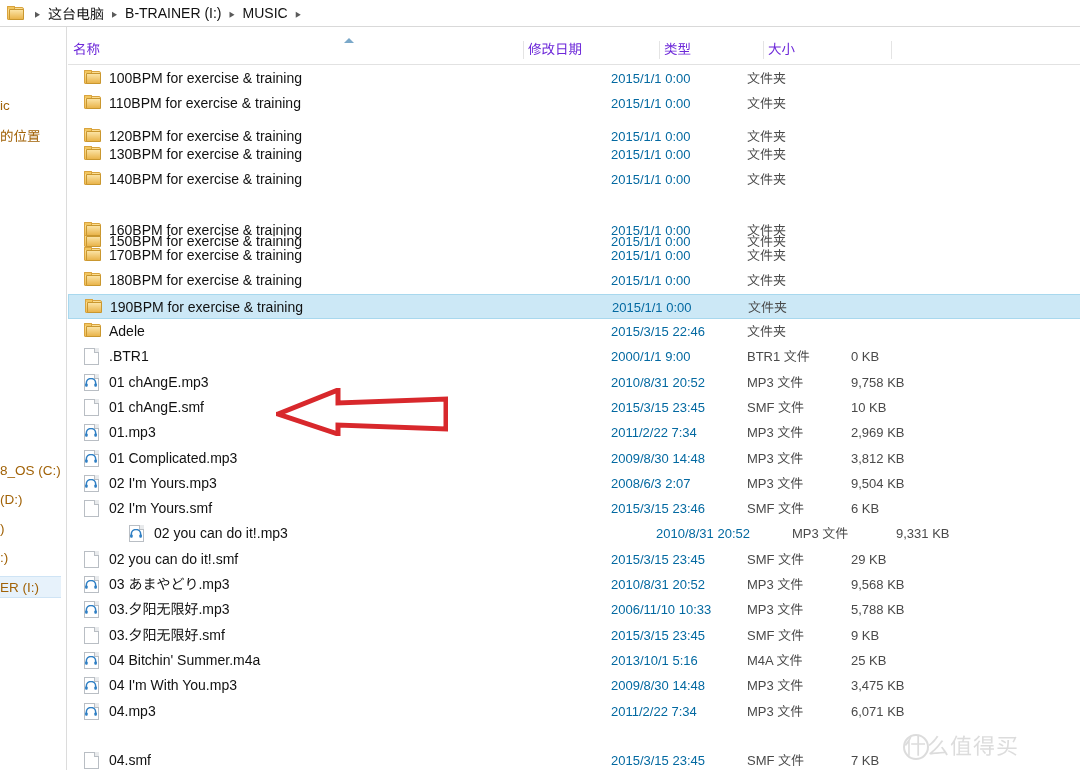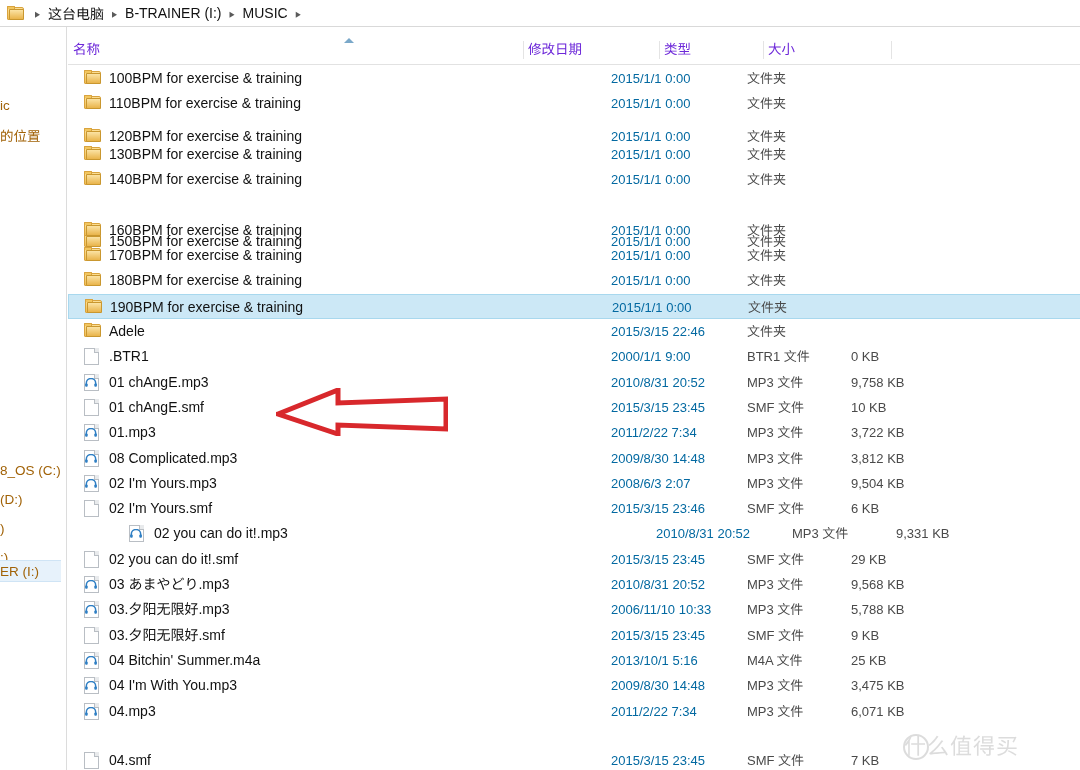--- a/index.html
+++ b/index.html
@@ -293,21 +293,21 @@
   <span class="crumb-sep">▸</span>
 </div>
 
 <div id="sidebar">
     <div class="side-item" style="top: 68px;"><span>ic</span></div>
     <div class="side-item" style="top: 99px;"><span>的位置</span></div>
     <div class="side-item" style="top: 433px;"><span>8_OS (C:)</span></div>
     <div class="side-item" style="top: 462px;"><span>(D:)</span></div>
     <div class="side-item" style="top: 491px;"><span>)</span></div>
     <div class="side-item" style="top: 520px;"><span>:)</span></div>
-    <div class="side-item selected" style="top: 533px;"><span>ER (I:)</span></div>
+    <div class="side-item selected" style="top: 549px;"><span>ER (I:)</span></div>
   </div>
 
 <div id="column-header">
   <div class="col-head" id="col-name" style="left: 0px; width: 455px;">
     <span>名称</span>
   </div>
   <div class="col-head" id="col-date" style="left: 455px; width: 136px;">
     <span class="sep"></span>
     <span>修改日期</span>
   </div>
@@ -518,35 +518,35 @@
           <svg class="mg-badge" viewBox="0 0 12 9">
             <path d="M1.3 7.2 V5.2 a4.7 4.7 0 0 1 9.4 0 V7.2" fill="none" stroke="#2f7fc4" stroke-width="1.5"></path>
             <rect x="0.1" y="5.6" width="2.6" height="3.2" rx="1" fill="#2f7fc4"></rect>
             <rect x="9.3" y="5.6" width="2.6" height="3.2" rx="1" fill="#2f7fc4"></rect>
           </svg>
         </span>
       </span>
       <span class="cell-name">01.mp3</span>
       <span class="cell-date">2011/2/22 7:34</span>
       <span class="cell-type">MP3 文件</span>
-      <span class="cell-size">3,722 KB</span>
+      <span class="cell-size">2,969 KB</span>
     </div>
     <div class="row" style="top: 380px;">
       <span class="cell-icon">
         <span class="doc-glyph media-glyph">
           <span class="dg-body"></span>
           <span class="dg-fold"></span>
           <svg class="mg-badge" viewBox="0 0 12 9">
             <path d="M1.3 7.2 V5.2 a4.7 4.7 0 0 1 9.4 0 V7.2" fill="none" stroke="#2f7fc4" stroke-width="1.5"></path>
             <rect x="0.1" y="5.6" width="2.6" height="3.2" rx="1" fill="#2f7fc4"></rect>
             <rect x="9.3" y="5.6" width="2.6" height="3.2" rx="1" fill="#2f7fc4"></rect>
           </svg>
         </span>
       </span>
-      <span class="cell-name">08 Complicated.mp3</span>
+      <span class="cell-name">01 Complicated.mp3</span>
       <span class="cell-date">2009/8/30 14:48</span>
       <span class="cell-type">MP3 文件</span>
       <span class="cell-size">3,812 KB</span>
     </div>
     <div class="row" style="top: 405px;">
       <span class="cell-icon">
         <span class="doc-glyph media-glyph">
           <span class="dg-body"></span>
           <span class="dg-fold"></span>
           <svg class="mg-badge" viewBox="0 0 12 9">

